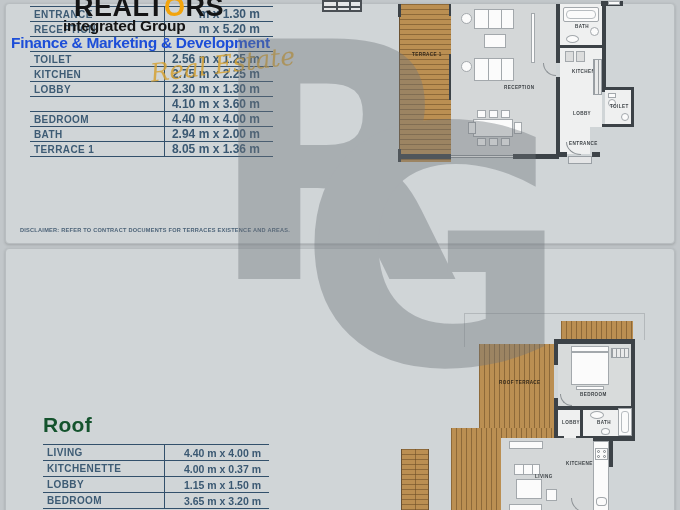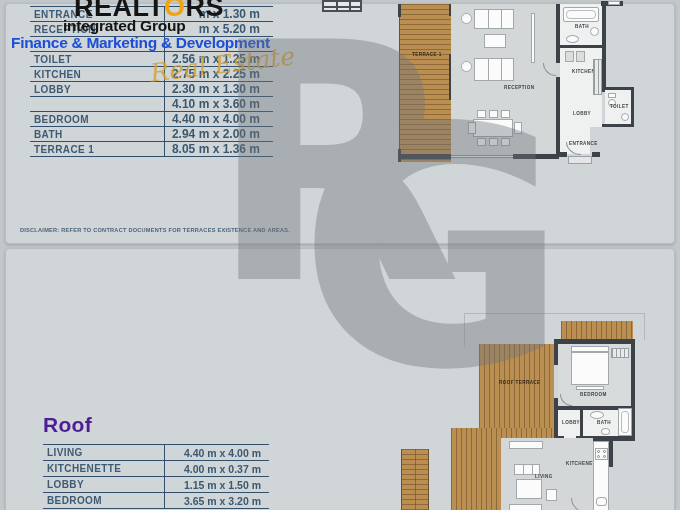--- a/index.html
+++ b/index.html
@@ -24,21 +24,21 @@
   .vdiv { position:absolute; top:0; bottom:0; width:1.4px; background:#32506b; }
   #table-main { left:29px; top:5px; width:243px; }
   #table-main .dim-row { height:15px; }
   #table-main .lbl { width:134px; font-size:10px; }
   #table-main .val { font-size:12px; padding-right:13px; }
   #table-roof { left:42px; top:443px; width:226px; }
   #table-roof .dim-row { height:16px; }
   #table-roof .lbl { width:121px; font-size:10px; }
   #table-roof .val { font-size:10.5px; padding-right:8px; }
 
-  .roof-heading { position:absolute; left:42px; top:412px; font-size:21px; font-weight:800; color:#4c1d95; letter-spacing:.3px; }
+  .roof-heading { position:absolute; left:42px; top:412px; font-size:21px; font-weight:800; color:#14532d; letter-spacing:.3px; }
   .disclaimer { position:absolute; left:14px; top:226px; font-size:5.6px; font-weight:700; color:#4c6378; letter-spacing:.25px; }
 
   
   .logo-title { position:absolute; left:74px; top:-6px; font-size:27px; line-height:1; font-weight:800; color:#141414; letter-spacing:.5px; white-space:nowrap; z-index:22; }
   .logo-title .o-accent { font-weight:800; }
   .logo-sub { position:absolute; left:63px; top:17px; font-size:15.5px; font-weight:700; color:#141414; letter-spacing:-.2px; white-space:nowrap; z-index:22; }
   .logo-tag { position:absolute; left:11px; top:34px; font-size:15.5px; font-weight:800; color:#1d4ed8; letter-spacing:-.3px; white-space:nowrap; z-index:22; }
   .logo-script { position:absolute; left:150px; top:50px; font-family:"DejaVu Serif", serif; font-style:italic; font-size:25px; color:rgba(213,161,52,.85); transform:rotate(-7deg); white-space:nowrap; z-index:21; }
 
   

